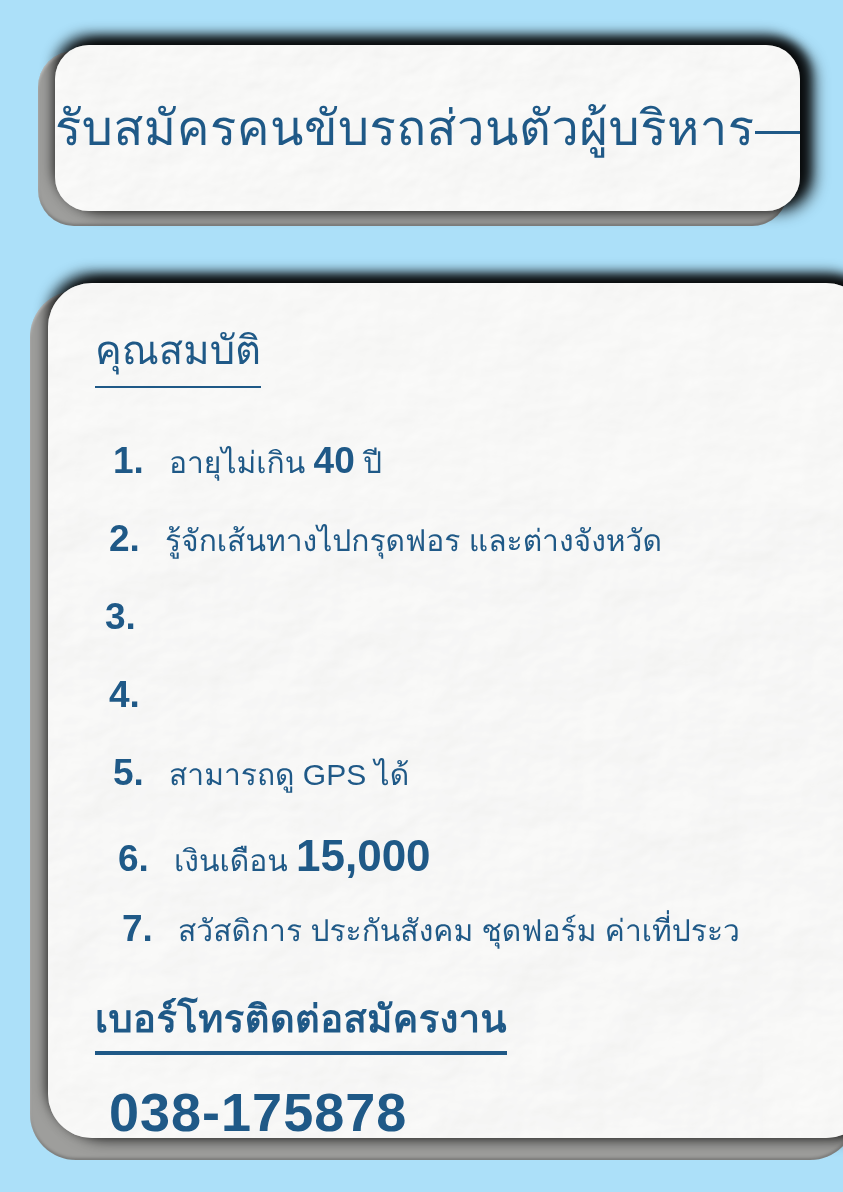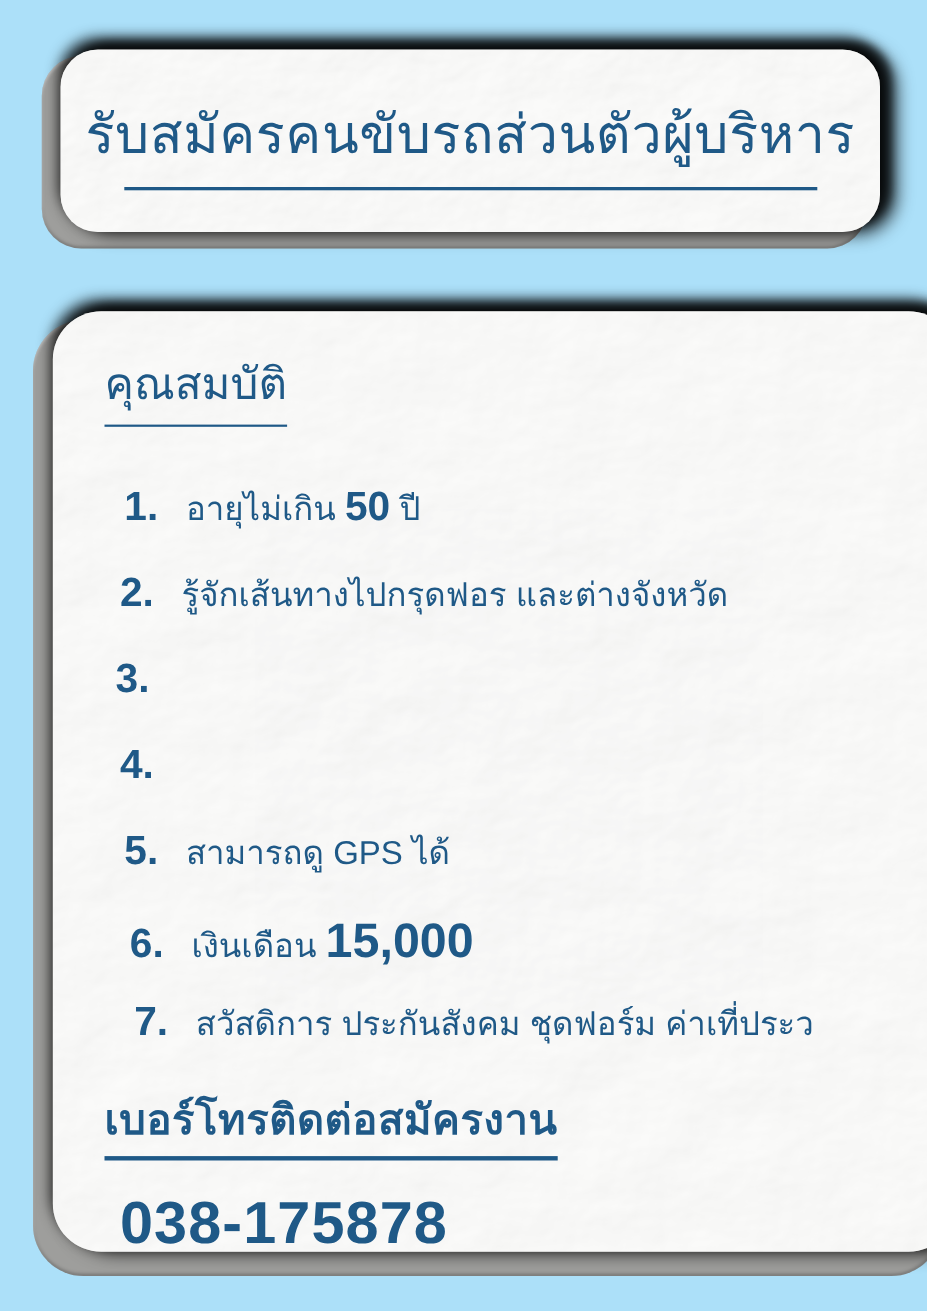--- a/index.html
+++ b/index.html
@@ -40,21 +40,20 @@
   }
   .content { position: relative; z-index: 2; }
 
   
   .title-card { left: 38px; top: 45px; width: 762px; height: 181px; }
   .title-card .plate { left: 0; top: 6px; right: 12px; bottom: 0; border-radius: 36px; }
   .title-card .face  { left: 17px; top: 0; right: 0; bottom: 15px; border-radius: 34px; }
   .title-card .content {
     height: 100%;
     display: flex;
-    flex-direction: column;
     align-items: center;
     justify-content: center;
   }
   .poster-title {
     font-size: 49px;
     font-weight: normal;
     letter-spacing: 0.5px;
     white-space: nowrap;
   }
   .title-underline {
@@ -156,21 +155,21 @@
         </feDiffuseLighting>
       </filter>
       <rect width="100%" height="100%" filter="url(#paperB)" opacity="0.5"></rect>
     </svg>
     <div class="content">
       <h2 class="qual-heading">คุณสมบัติ</h2>
 
       <ul class="items" id="items-list">
           <li class="item">
             <span class="num">1.</span>
-            <span class="txt"><span>อายุไม่เกิน </span><span class="seg-bold">50</span><span> ปี</span></span>
+            <span class="txt"><span>อายุไม่เกิน </span><span class="seg-bold">40</span><span> ปี</span></span>
           </li>
           <li class="item">
             <span class="num">2.</span>
             <span class="txt"><span>รู้จักเส้นทางไปกรุดฟอร และต่างจังหวัด</span></span>
           </li>
           <li class="item">
             <span class="num">3.</span>
           </li>
           <li class="item">
             <span class="num">4.</span>

